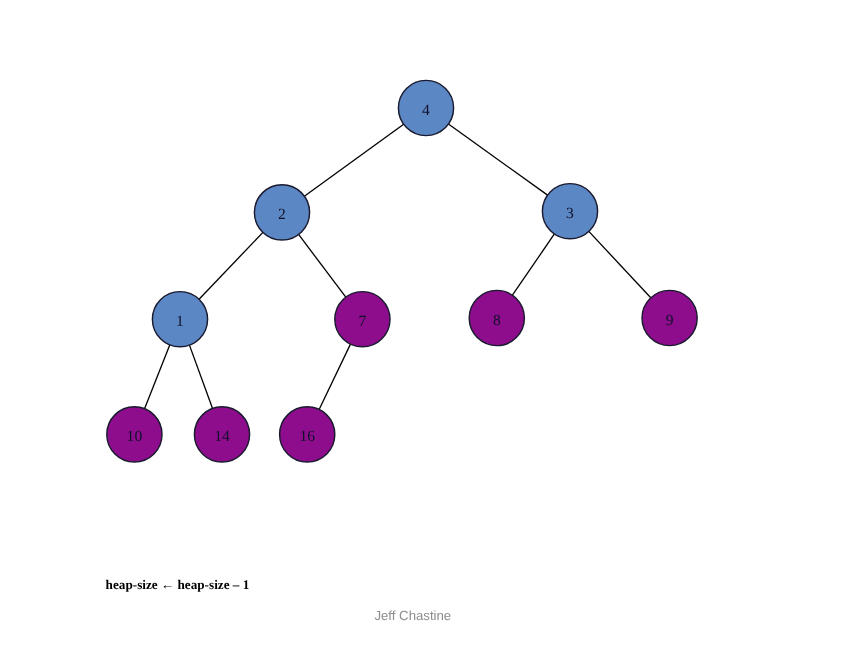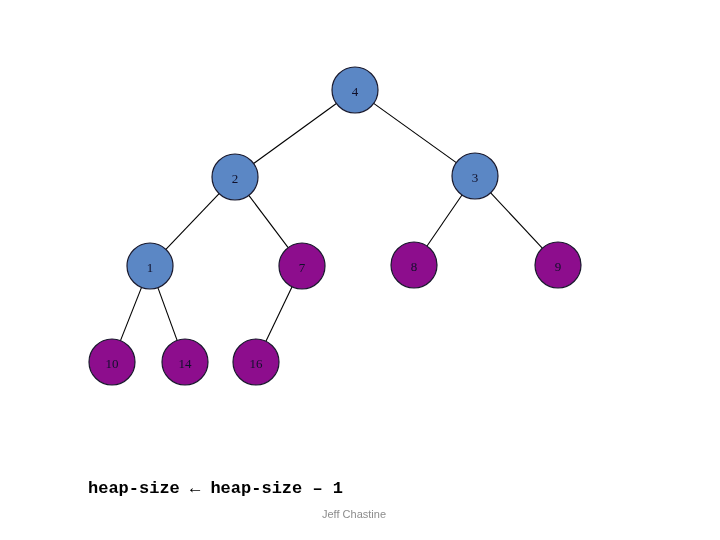--- a/index.html
+++ b/index.html
@@ -51,35 +51,35 @@
     text-anchor: middle;
     dominant-baseline: central;
     font-weight: 400;
   }
 
   #caption {
     position: absolute;
     left: 88px;
     top: 478px;
     line-height: 21px;
-    font-family: Liberation Mono, monospace;
-    font-size: 17px;
+    font-family: Liberation Serif, serif;
+    font-size: 11px;
     font-weight: bold;
     color: #000000;
     white-space: nowrap;
   }
   #caption .line { display: block; }
   #caption .var-italic {
     font-style: italic;
     font-weight: bold;
   }
 
   #watermark {
     position: absolute;
-    left: 322px;
+    left: 312px;
     top: 508px;
     font-family: "Liberation Sans", "DejaVu Sans", sans-serif;
     font-size: 11px;
     color: #8c8c8c;
     white-space: nowrap;
   }
 </style>
 </head>
 <body>
 

